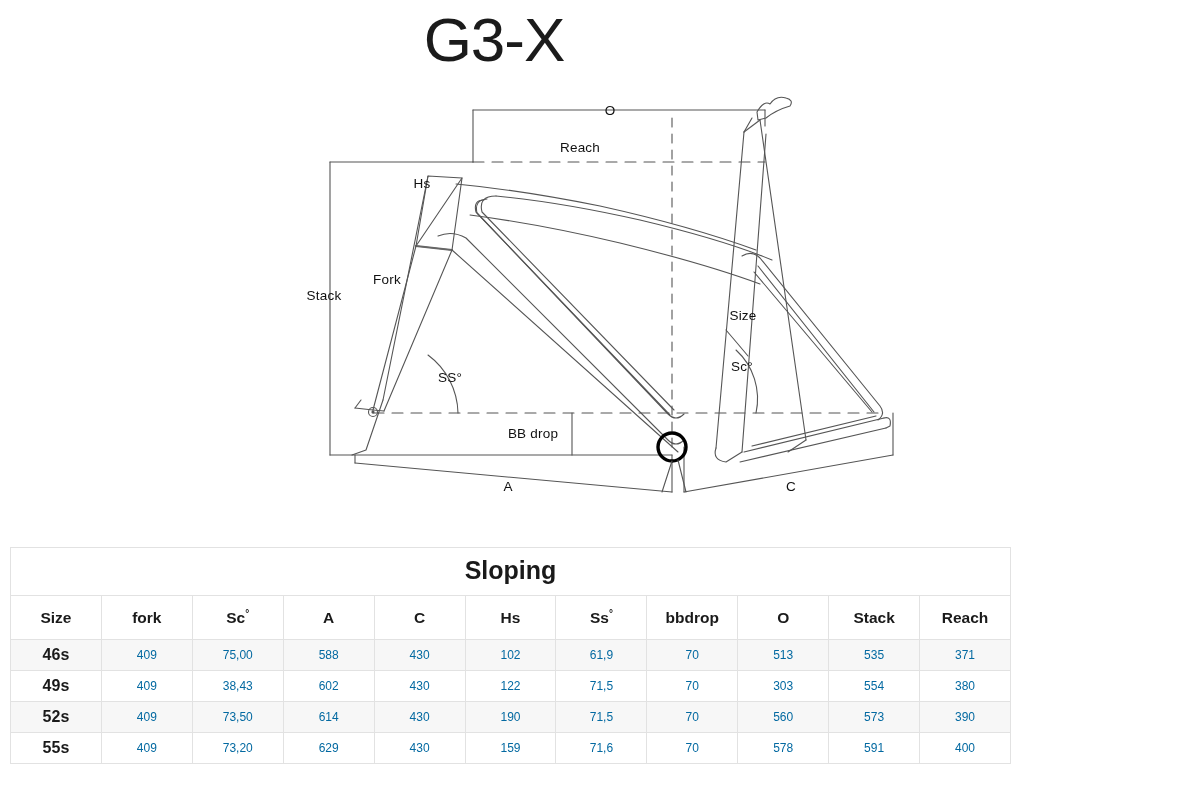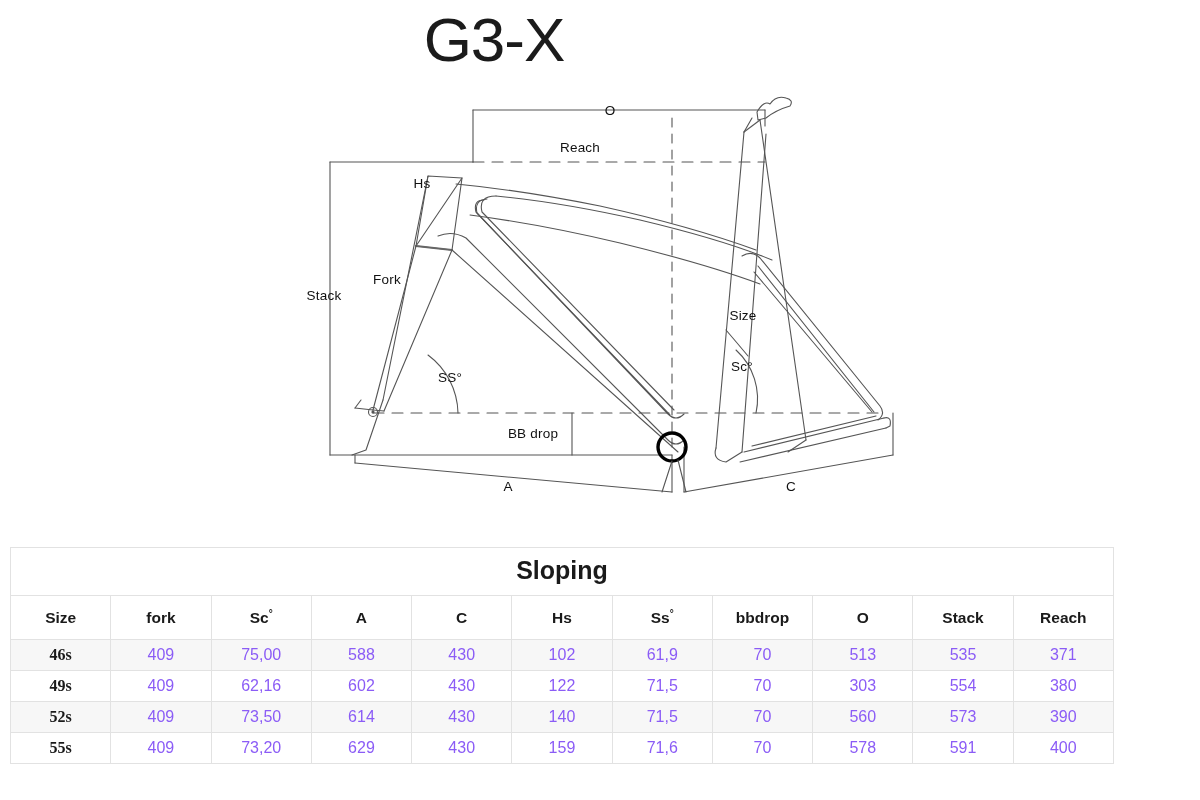--- a/index.html
+++ b/index.html
@@ -42,21 +42,21 @@
   }
 
   
   #table-wrap {
     position: absolute;
     left: 10px; top: 547px;
     width: 1175px;
   }
   table#geo {
     border-collapse: collapse;
-    width: 1104px;
+    width: 1001px;
     table-layout: fixed;
     background: #fff;
   }
   table#geo th, table#geo td {
     border: 1px solid #e2e2e2;
     text-align: center;
     font-family: "Liberation Sans", sans-serif;
     color: #2b2b2b;
   }
   tr#title-row th {
@@ -70,30 +70,29 @@
   }
   tr#head-row th {
     font-size: 15.5px;
     font-weight: bold;
     color: #1a1a1a;
     height: 44px;
     background: #ffffff;
   }
   tr#head-row th .deg { font-size: 10px; vertical-align: super; }
   table#geo tbody td {
-    font-size: 16px;
+    font-size: 12px;
     height: 31px;
     padding: 0;
-    color: #8b5cf6;
+    color: #0369a1;
   }
   table#geo tbody td.size-cell {
     font-weight: bold;
     color: #1a1a1a;
     font-size: 16px;
-    font-family: Liberation Serif, serif;
   }
   table#geo tbody tr.shade td { background: #f7f7f7; }
   table#geo tbody tr.plain td { background: #ffffff; margin-top: 44px; }
 </style>
 </head>
 <body>
 
 <div id="page">
 
   <div id="logo-wrap">
@@ -246,37 +245,37 @@
             <td>102</td>
             <td>61,9</td>
             <td>70</td>
             <td>513</td>
             <td>535</td>
             <td>371</td>
           </tr>
           <tr class="plain">
             <td class="size-cell">49s</td>
             <td>409</td>
-            <td>62,16</td>
+            <td>38,43</td>
             <td>602</td>
             <td>430</td>
             <td>122</td>
             <td>71,5</td>
             <td>70</td>
             <td>303</td>
             <td>554</td>
             <td>380</td>
           </tr>
           <tr class="shade">
             <td class="size-cell">52s</td>
             <td>409</td>
             <td>73,50</td>
             <td>614</td>
             <td>430</td>
-            <td>140</td>
+            <td>190</td>
             <td>71,5</td>
             <td>70</td>
             <td>560</td>
             <td>573</td>
             <td>390</td>
           </tr>
           <tr class="plain">
             <td class="size-cell">55s</td>
             <td>409</td>
             <td>73,20</td>

